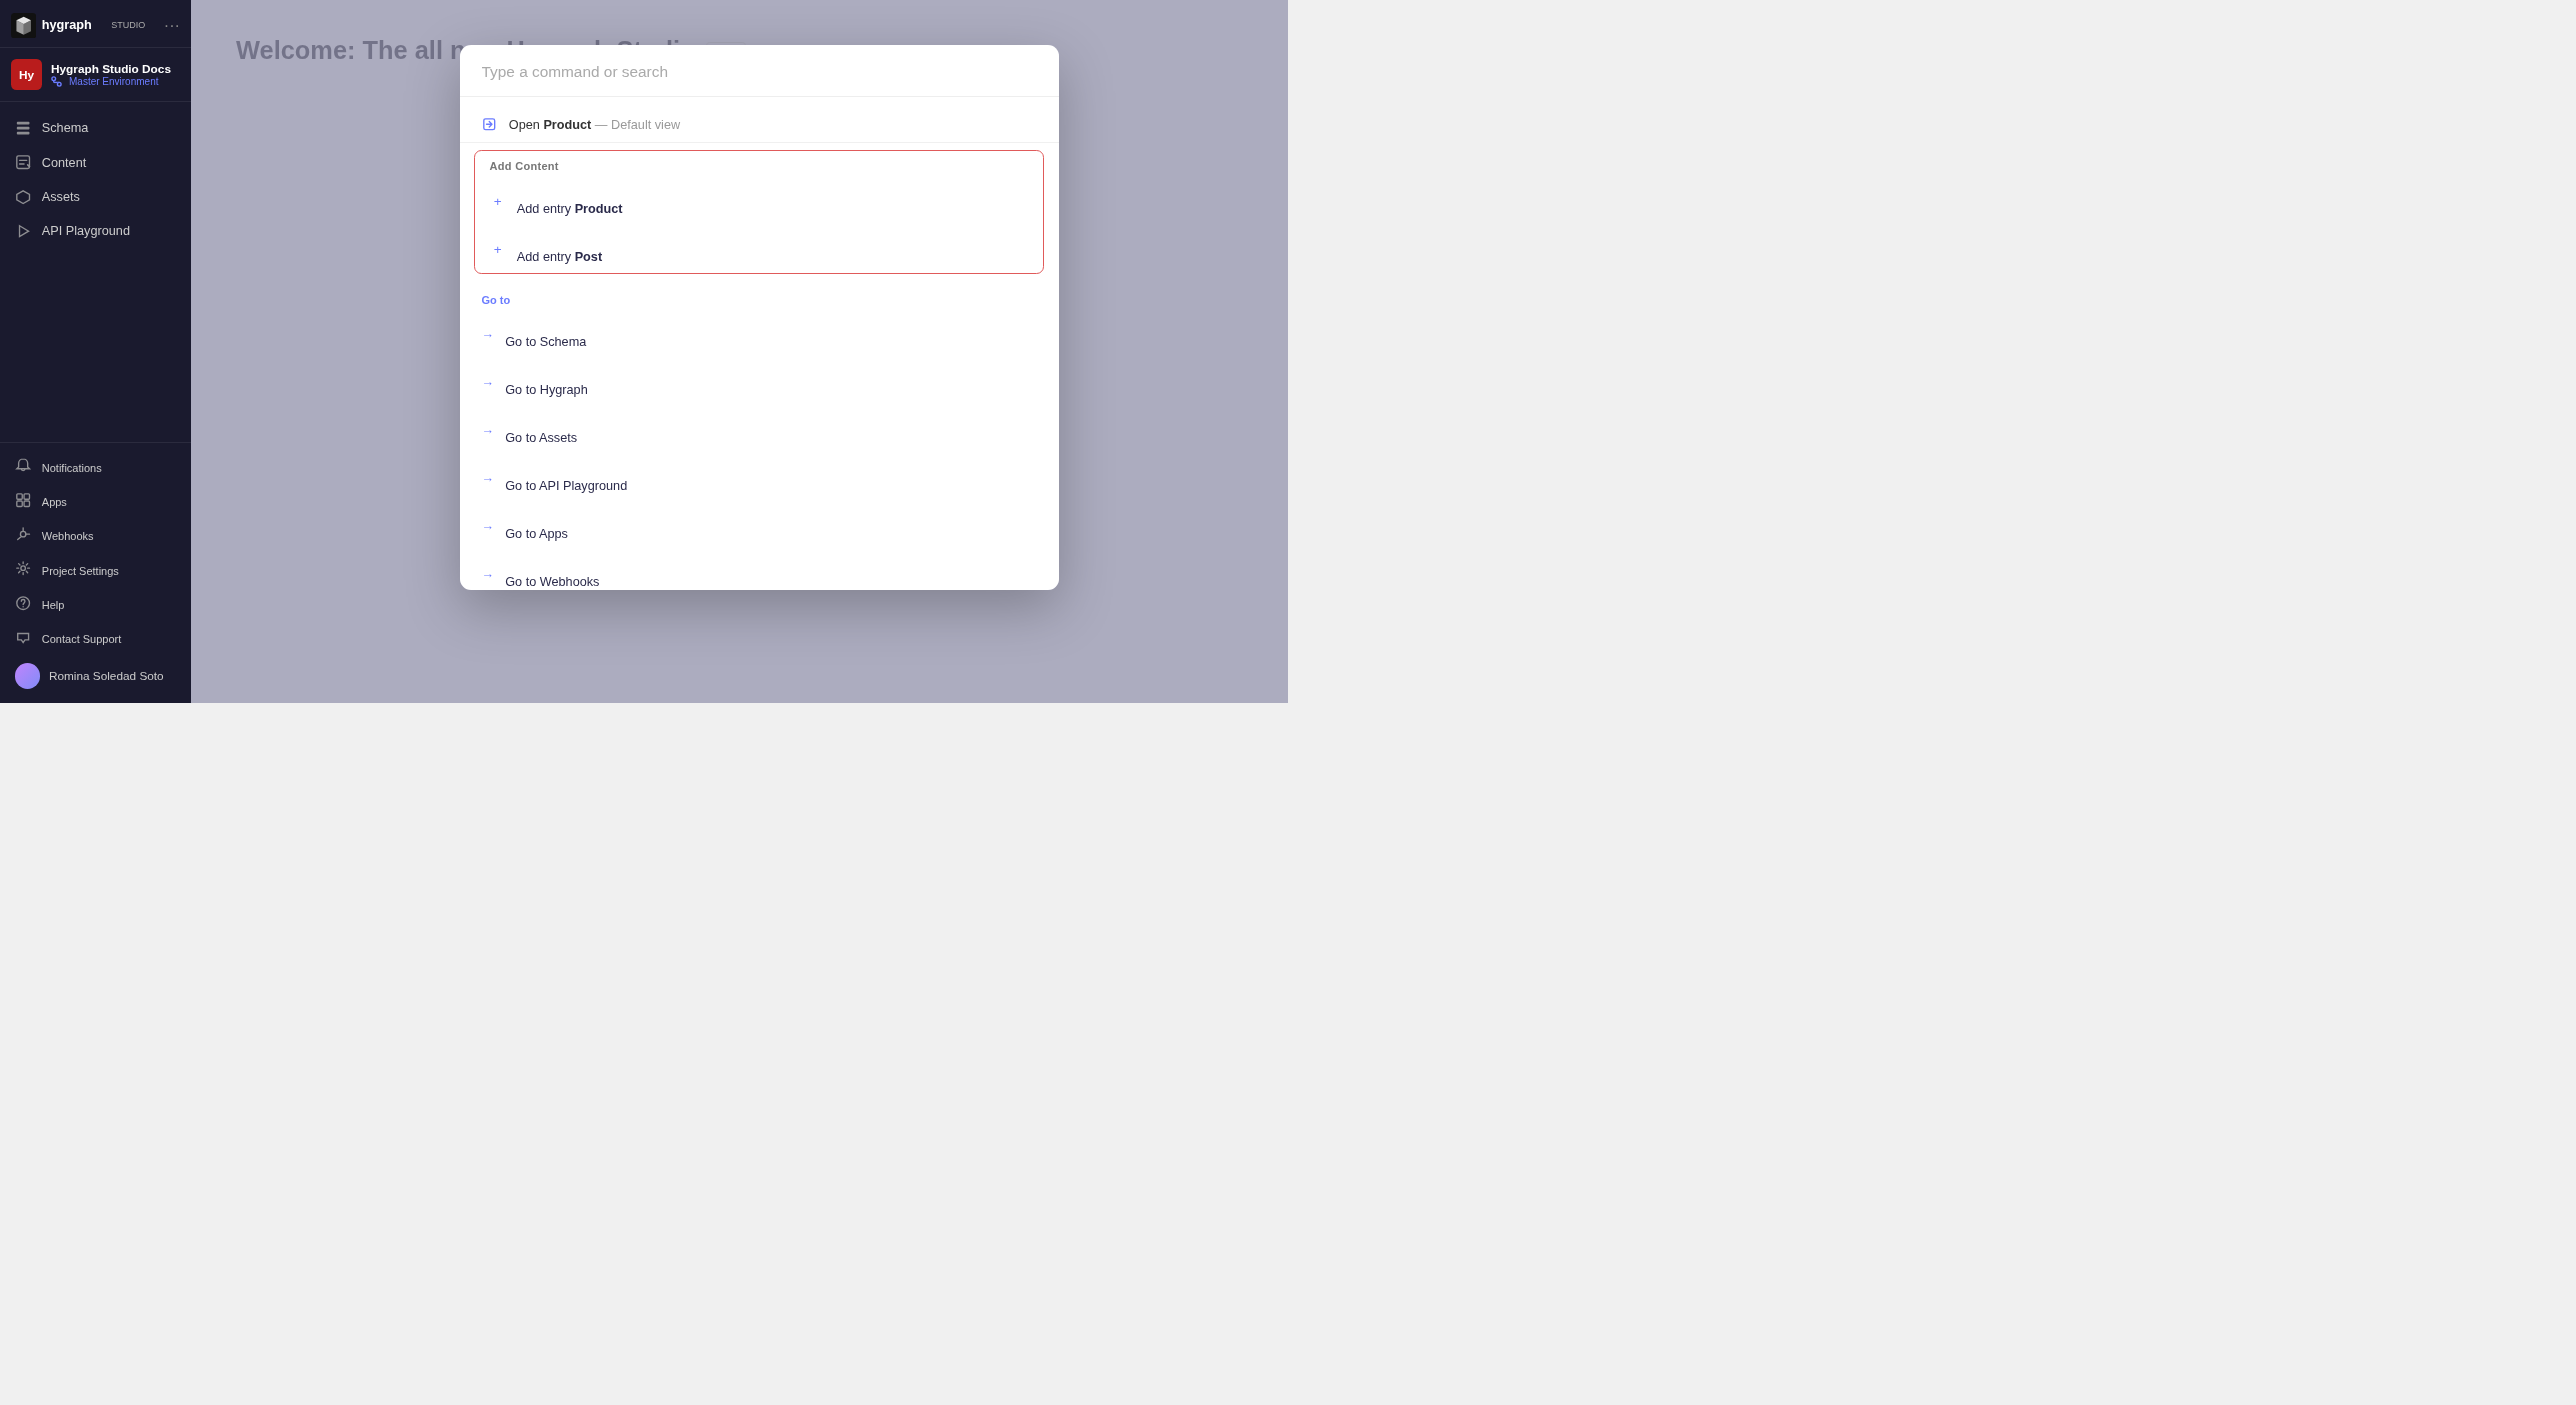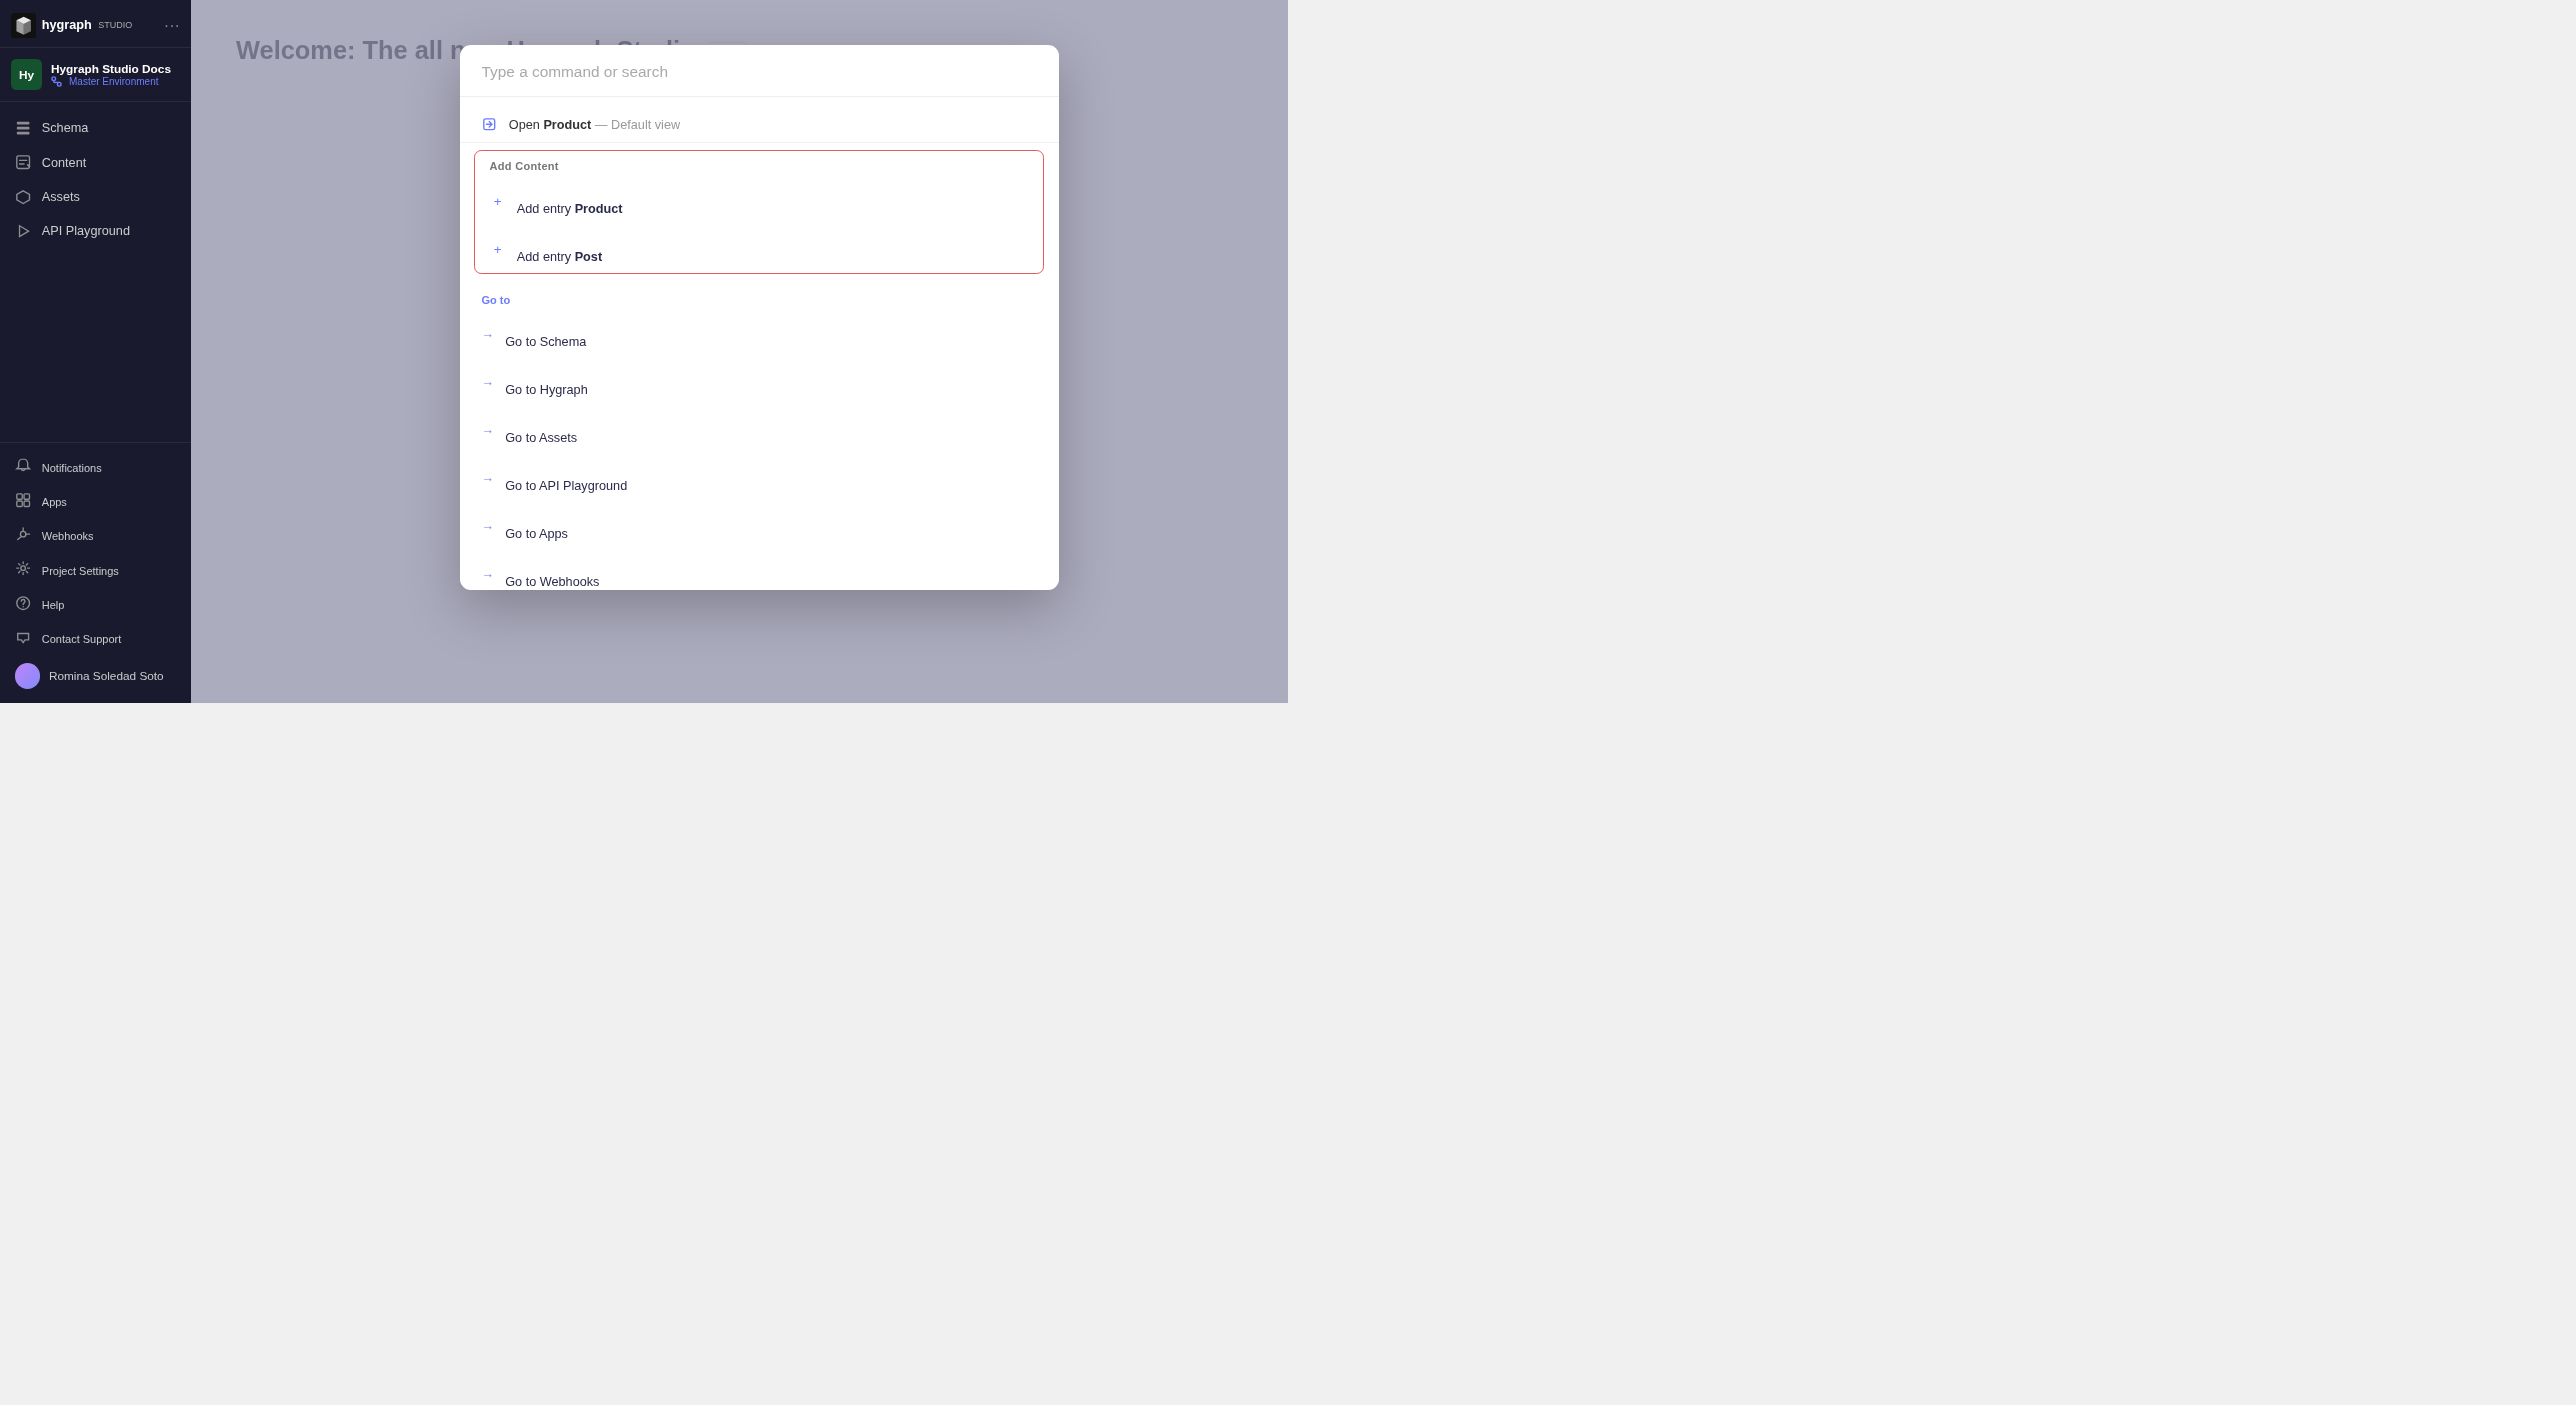--- a/index.html
+++ b/index.html
@@ -54,21 +54,21 @@
       padding: 11px;
       display: flex;
       align-items: center;
       gap: 9px;
       border-bottom: 0.9px solid rgba(255,255,255,0.08);
     }
 
     .project-avatar {
       width: 31px;
       height: 31px;
-      background: #14532d;
+      background: #b91c1c;
       border-radius: 5.4px;
       display: flex;
       align-items: center;
       justify-content: center;
       color: #fff;
       font-size: 11.8px;
       font-weight: 700;
       flex-shrink: 0;
     }
 
@@ -331,21 +331,21 @@
   <div class="sidebar-header">
     <div class="sidebar-logo">
 
       <svg class="logo-icon" viewBox="0 0 28 28" fill="none">
         <rect width="28" height="28" rx="4" fill="#111"></rect>
         <path d="M6 8 L14 4 L22 8 L14 12 Z" fill="#fff" opacity="0.9"></path>
         <path d="M6 8 L6 20 L14 24 L14 12 Z" fill="#fff" opacity="0.6"></path>
         <path d="M22 8 L22 20 L14 24 L14 12 Z" fill="#fff" opacity="0.4"></path>
       </svg>
       <span style="color:#fff;font-size:12.7px;font-weight:700;">hygraph</span>
-      <span style="color:#aaa;font-size:9px;margin-left:1px;font-weight:500;">STUDIO</span>
+      <span style="color:#aaa;font-size:9px;margin-left:14px;font-weight:500;">STUDIO</span>
     </div>
     <span class="dots-icon">···</span>
   </div>
 
   <div class="project-section">
     <div class="project-avatar">Hy</div>
     <div class="project-info">
       <span class="project-name">Hygraph Studio Docs</span>
       <span class="project-env">
         <svg width="11" height="11" viewBox="0 0 12 12">

